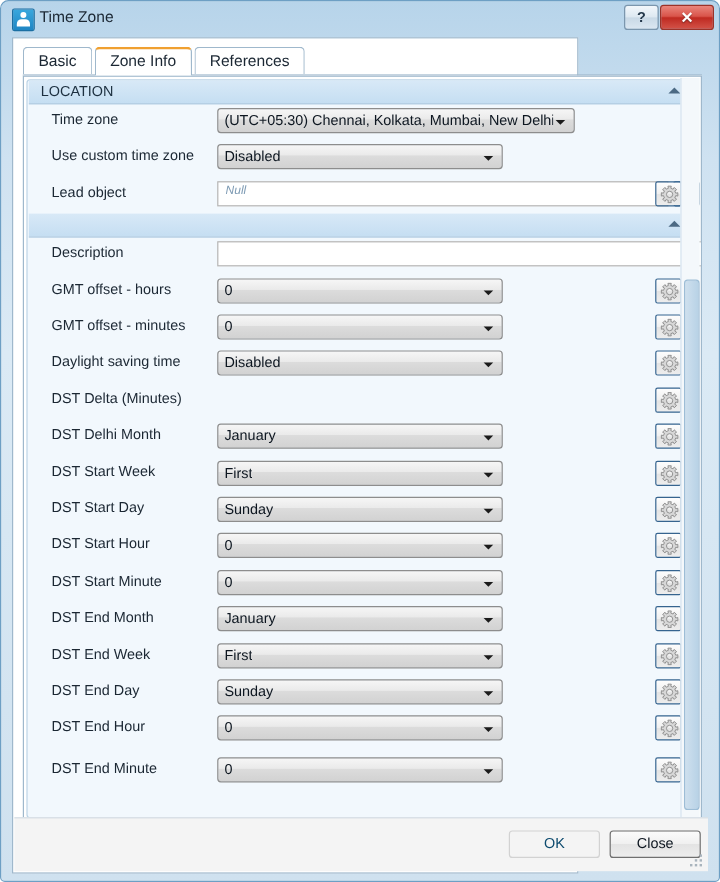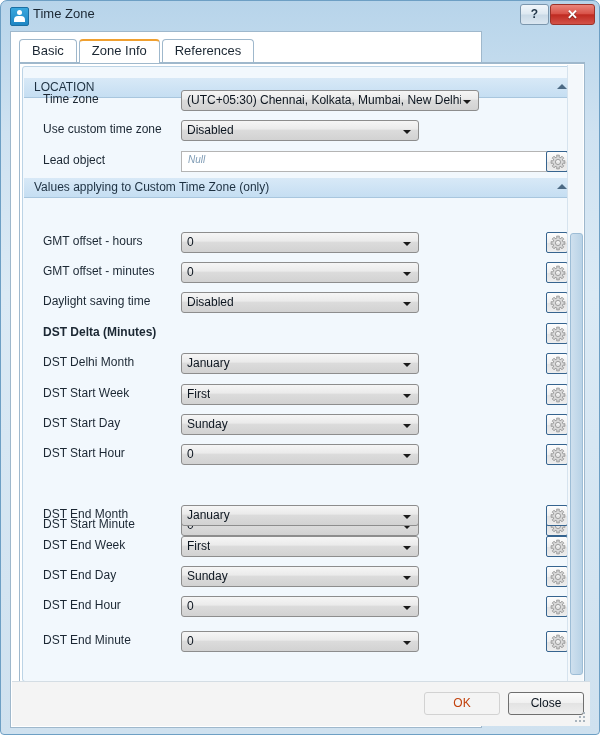--- a/index.html
+++ b/index.html
@@ -300,21 +300,21 @@
     border-radius: 3px;
     font-size: 12px;
     text-align: center;
     line-height: 21px;
     cursor: pointer;
   }
   #btn-ok {
     left: 412px;
     background: #f4f4f4;
     border: 1px solid #d2d2d2;
-    color: #c2410c;
+    color: #0c4a6e;
     cursor: default;
   }
   #btn-cancel {
     left: 496px;
     background: linear-gradient(to bottom, #fbfbfb 0%, #f0f0f0 48%, #e3e3e3 50%, #ededed 100%);
     border: 1px solid #6f6f6f;
     color: #0d1620;
   }
   #grip {
     position: absolute;
@@ -350,21 +350,21 @@
 
     <div id="tabstrip">
         <div class="tab">Basic</div>
         <div class="tab active">Zone Info</div>
         <div class="tab">References</div>
       </div>
     <div id="tab-underline"></div>
 
     <div id="panel">
       <div id="panel-inner">
-          <div class="sec-head" style="top: 11px;">
+          <div class="sec-head" style="top: 0px;">
             <div class="sec-title">LOCATION</div>
             <div class="sec-arrow"></div>
           </div>
           <div class="row" style="top: 20px;">
             <div class="lbl">Time zone</div>
             <div class="combo" style="left: 158px; top: 3px; width: 298px;">
               <div class="cval" style="max-width: 274px;">(UTC+05:30) Chennai, Kolkata, Mumbai, New Delhi</div>
               <div class="carrow"></div>
             </div>
           </div>
@@ -385,22 +385,27 @@
             </div>
             <div class="sqbtn" style="left: 523px; top: 3px;">
               <div class="gearwrap">
                 <svg width="16" height="16" viewBox="0 0 16 16" class="gear">
                   <path d="M14.86,6.61L14.86,9.39L13.10,9.00L12.31,10.90L13.83,11.87L11.87,13.83L10.90,12.31L9.00,13.10L9.39,14.86L6.61,14.86L7.00,13.10L5.10,12.31L4.13,13.83L2.17,11.87L3.69,10.90L2.90,9.00L1.14,9.39L1.14,6.61L2.90,7.00L3.69,5.10L2.17,4.13L4.13,2.17L5.10,3.69L7.00,2.90L6.61,1.14L9.39,1.14L9.00,2.90L10.90,3.69L11.87,2.17L13.83,4.13L12.31,5.10L13.10,7.00Z M8,5.4 A2.6,2.6 0 1,0 8,10.6 A2.6,2.6 0 1,0 8,5.4 Z" fill="#d8d8d8" stroke="#8e8e8e" stroke-width="0.8" fill-rule="evenodd"></path>
                 </svg>
               </div>
             </div>
           </div>
           <div class="sec-head" style="top: 111.2px;">
-            <div class="sec-title">Values applying to Custom Time Zone (only)</div>
             <div class="sec-arrow"></div>
+          </div>
+          <div class="row" style="top: 131.2px;">
+            <div class="lbl">Description</div>
+            <div class="txt" style="left: 158px; top: 3px; width: 418px;">
+              <div class="tval"></div>
+            </div>
           </div>
           <div class="row" style="top: 161.6px;">
             <div class="lbl">GMT offset - hours</div>
             <div class="combo" style="left: 158px; top: 3px; width: 238px;">
               <div class="cval" style="max-width: 214px;">0</div>
               <div class="carrow"></div>
             </div>
             <div class="sqbtn" style="left: 523px; top: 3px;">
               <div class="gearwrap">
                 <svg width="16" height="16" viewBox="0 0 16 16" class="gear">
@@ -430,21 +435,21 @@
               <div class="carrow"></div>
             </div>
             <div class="sqbtn" style="left: 523px; top: 3px;">
               <div class="gearwrap">
                 <svg width="16" height="16" viewBox="0 0 16 16" class="gear">
                   <path d="M14.86,6.61L14.86,9.39L13.10,9.00L12.31,10.90L13.83,11.87L11.87,13.83L10.90,12.31L9.00,13.10L9.39,14.86L6.61,14.86L7.00,13.10L5.10,12.31L4.13,13.83L2.17,11.87L3.69,10.90L2.90,9.00L1.14,9.39L1.14,6.61L2.90,7.00L3.69,5.10L2.17,4.13L4.13,2.17L5.10,3.69L7.00,2.90L6.61,1.14L9.39,1.14L9.00,2.90L10.90,3.69L11.87,2.17L13.83,4.13L12.31,5.10L13.10,7.00Z M8,5.4 A2.6,2.6 0 1,0 8,10.6 A2.6,2.6 0 1,0 8,5.4 Z" fill="#d8d8d8" stroke="#8e8e8e" stroke-width="0.8" fill-rule="evenodd"></path>
                 </svg>
               </div>
             </div>
           </div>
-          <div class="row" style="top: 252.8px; font-weight: bold;">
+          <div class="row" style="top: 252.8px;">
             <div class="lbl">DST Delta (Minutes)</div>
             <div class="sqbtn" style="left: 523px; top: 3px;">
               <div class="gearwrap">
                 <svg width="16" height="16" viewBox="0 0 16 16" class="gear">
                   <path d="M14.86,6.61L14.86,9.39L13.10,9.00L12.31,10.90L13.83,11.87L11.87,13.83L10.90,12.31L9.00,13.10L9.39,14.86L6.61,14.86L7.00,13.10L5.10,12.31L4.13,13.83L2.17,11.87L3.69,10.90L2.90,9.00L1.14,9.39L1.14,6.61L2.90,7.00L3.69,5.10L2.17,4.13L4.13,2.17L5.10,3.69L7.00,2.90L6.61,1.14L9.39,1.14L9.00,2.90L10.90,3.69L11.87,2.17L13.83,4.13L12.31,5.10L13.10,7.00Z M8,5.4 A2.6,2.6 0 1,0 8,10.6 A2.6,2.6 0 1,0 8,5.4 Z" fill="#d8d8d8" stroke="#8e8e8e" stroke-width="0.8" fill-rule="evenodd"></path>
                 </svg>
               </div>
             </div>
           </div>
           <div class="row" style="top: 283.2px;">
@@ -496,21 +501,21 @@
               <div class="carrow"></div>
             </div>
             <div class="sqbtn" style="left: 523px; top: 3px;">
               <div class="gearwrap">
                 <svg width="16" height="16" viewBox="0 0 16 16" class="gear">
                   <path d="M14.86,6.61L14.86,9.39L13.10,9.00L12.31,10.90L13.83,11.87L11.87,13.83L10.90,12.31L9.00,13.10L9.39,14.86L6.61,14.86L7.00,13.10L5.10,12.31L4.13,13.83L2.17,11.87L3.69,10.90L2.90,9.00L1.14,9.39L1.14,6.61L2.90,7.00L3.69,5.10L2.17,4.13L4.13,2.17L5.10,3.69L7.00,2.90L6.61,1.14L9.39,1.14L9.00,2.90L10.90,3.69L11.87,2.17L13.83,4.13L12.31,5.10L13.10,7.00Z M8,5.4 A2.6,2.6 0 1,0 8,10.6 A2.6,2.6 0 1,0 8,5.4 Z" fill="#d8d8d8" stroke="#8e8e8e" stroke-width="0.8" fill-rule="evenodd"></path>
                 </svg>
               </div>
             </div>
           </div>
-          <div class="row" style="top: 404.8px; margin-top: 40px;">
+          <div class="row" style="top: 404.8px;">
             <div class="lbl">DST Start Minute</div>
             <div class="combo" style="left: 158px; top: 3px; width: 238px;">
               <div class="cval" style="max-width: 214px;">0</div>
               <div class="carrow"></div>
             </div>
             <div class="sqbtn" style="left: 523px; top: 3px;">
               <div class="gearwrap">
                 <svg width="16" height="16" viewBox="0 0 16 16" class="gear">
                   <path d="M14.86,6.61L14.86,9.39L13.10,9.00L12.31,10.90L13.83,11.87L11.87,13.83L10.90,12.31L9.00,13.10L9.39,14.86L6.61,14.86L7.00,13.10L5.10,12.31L4.13,13.83L2.17,11.87L3.69,10.90L2.90,9.00L1.14,9.39L1.14,6.61L2.90,7.00L3.69,5.10L2.17,4.13L4.13,2.17L5.10,3.69L7.00,2.90L6.61,1.14L9.39,1.14L9.00,2.90L10.90,3.69L11.87,2.17L13.83,4.13L12.31,5.10L13.10,7.00Z M8,5.4 A2.6,2.6 0 1,0 8,10.6 A2.6,2.6 0 1,0 8,5.4 Z" fill="#d8d8d8" stroke="#8e8e8e" stroke-width="0.8" fill-rule="evenodd"></path>
                 </svg>

